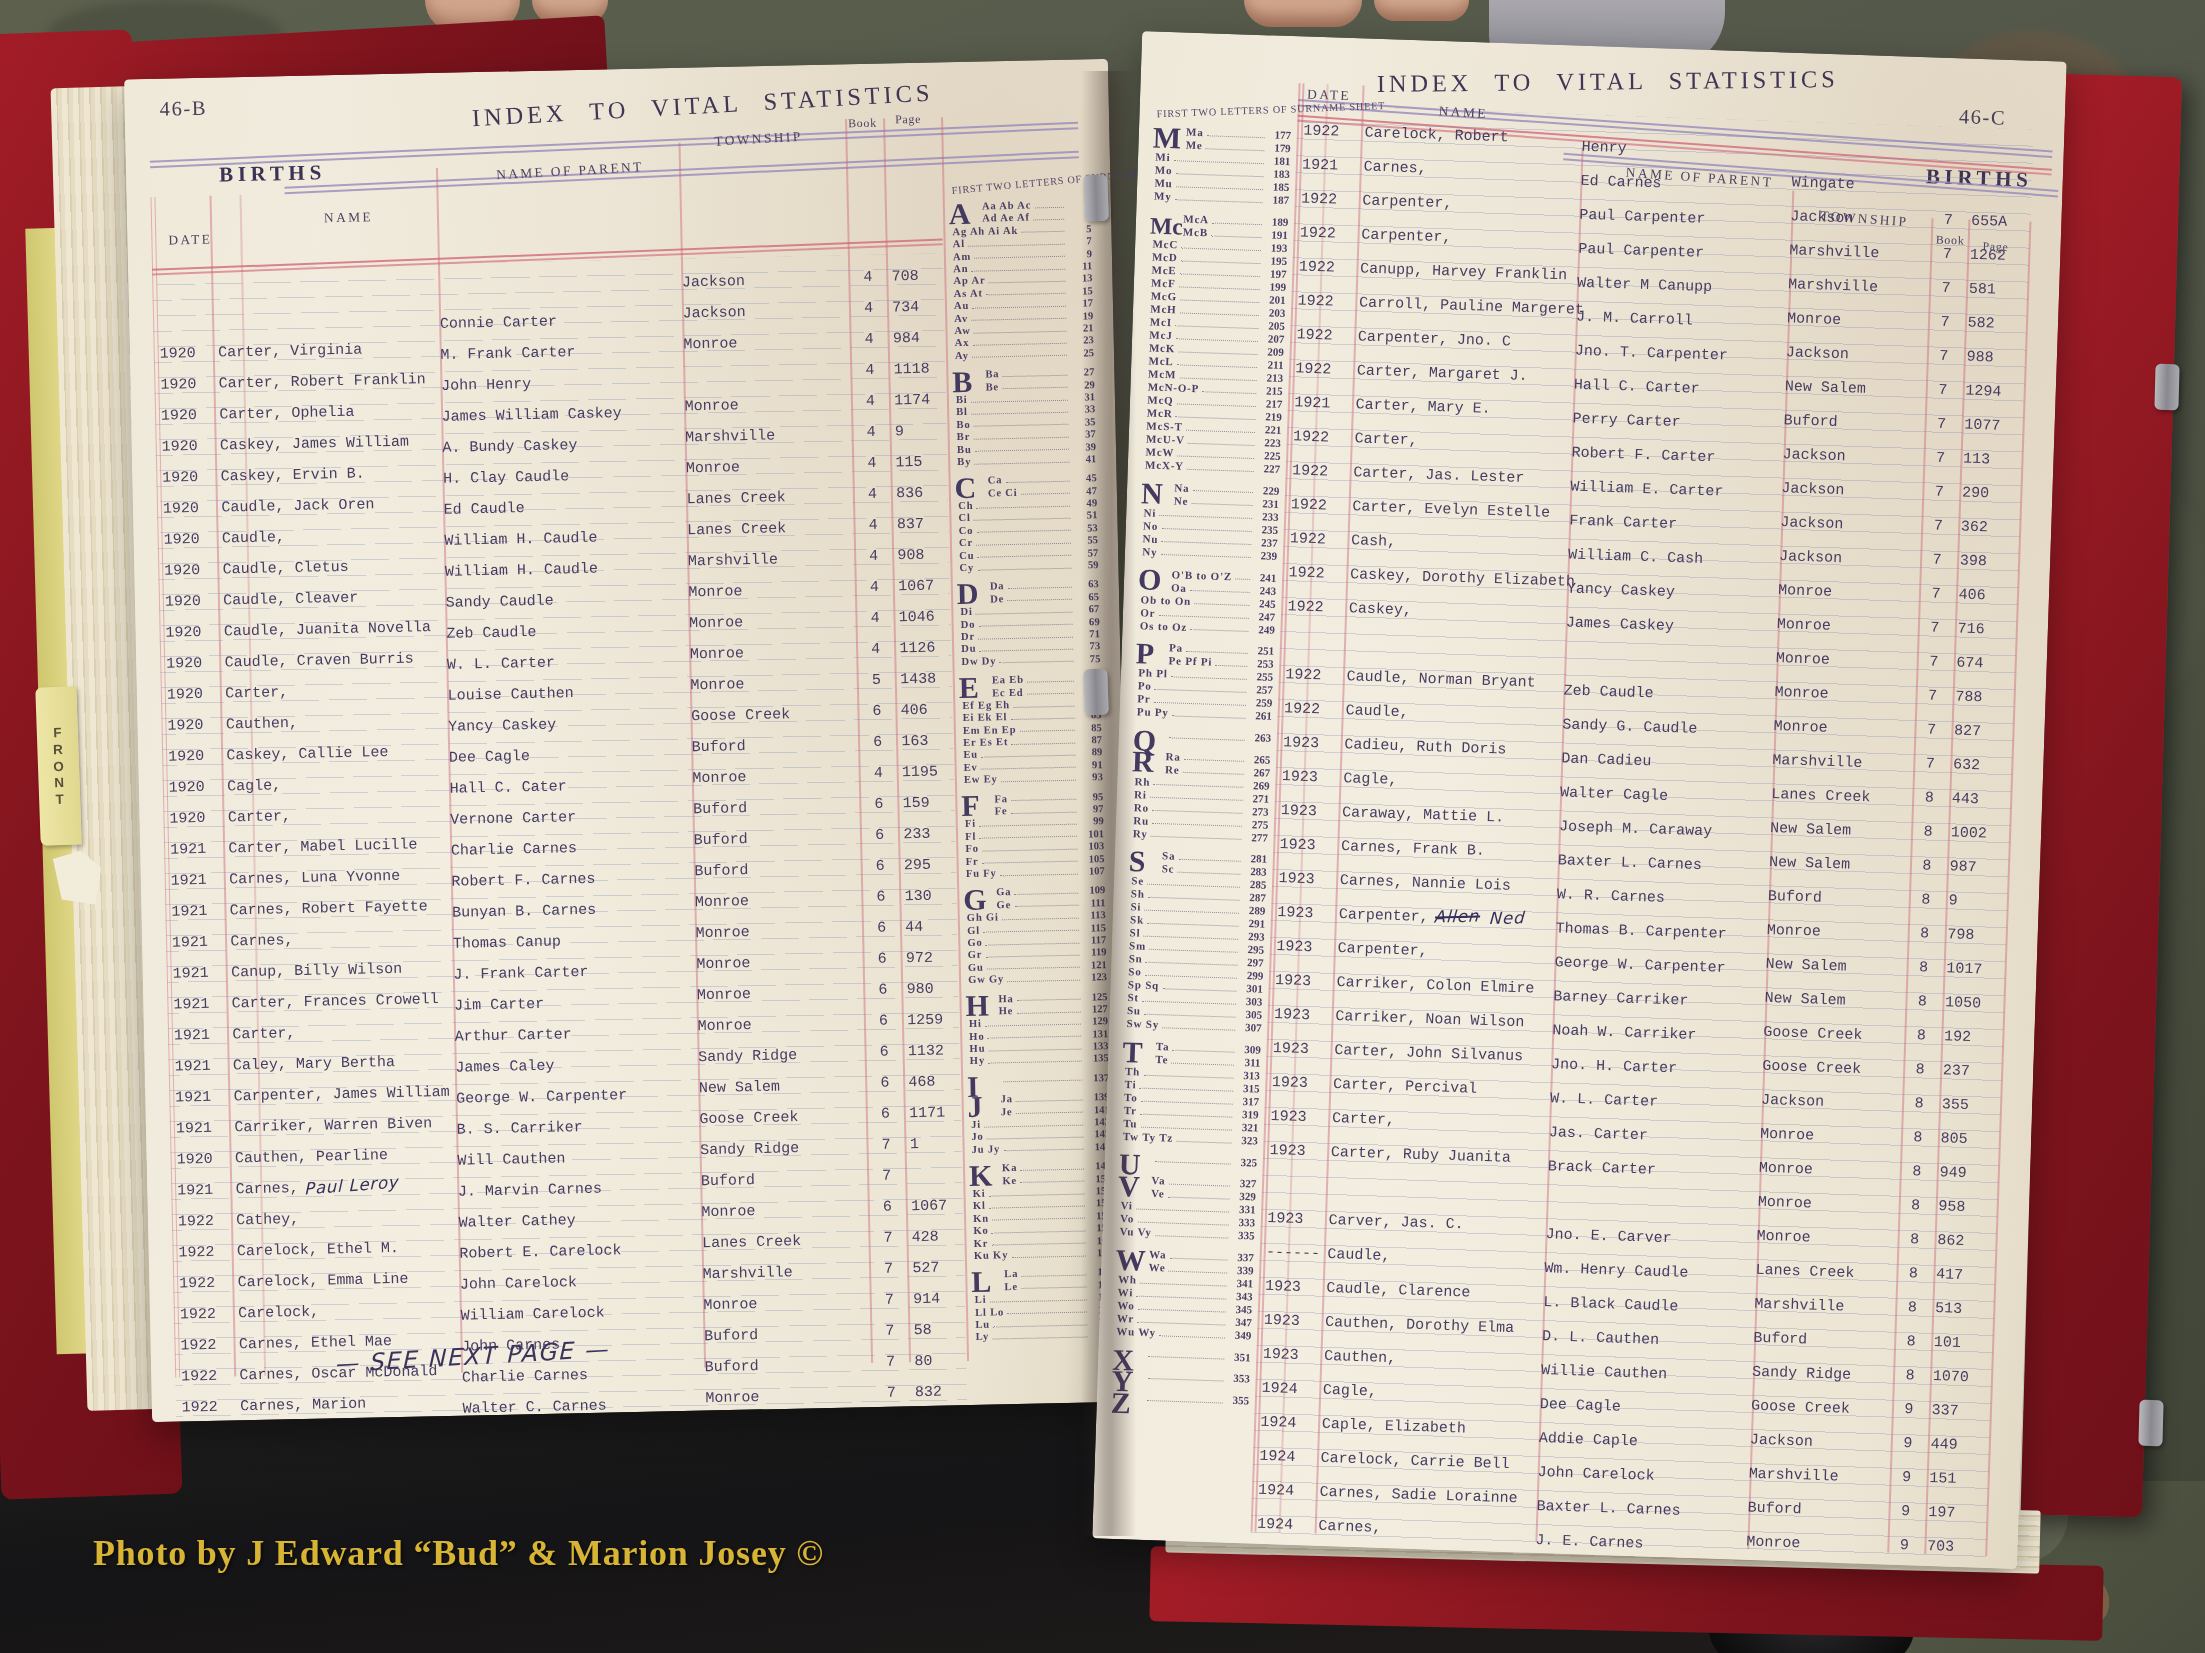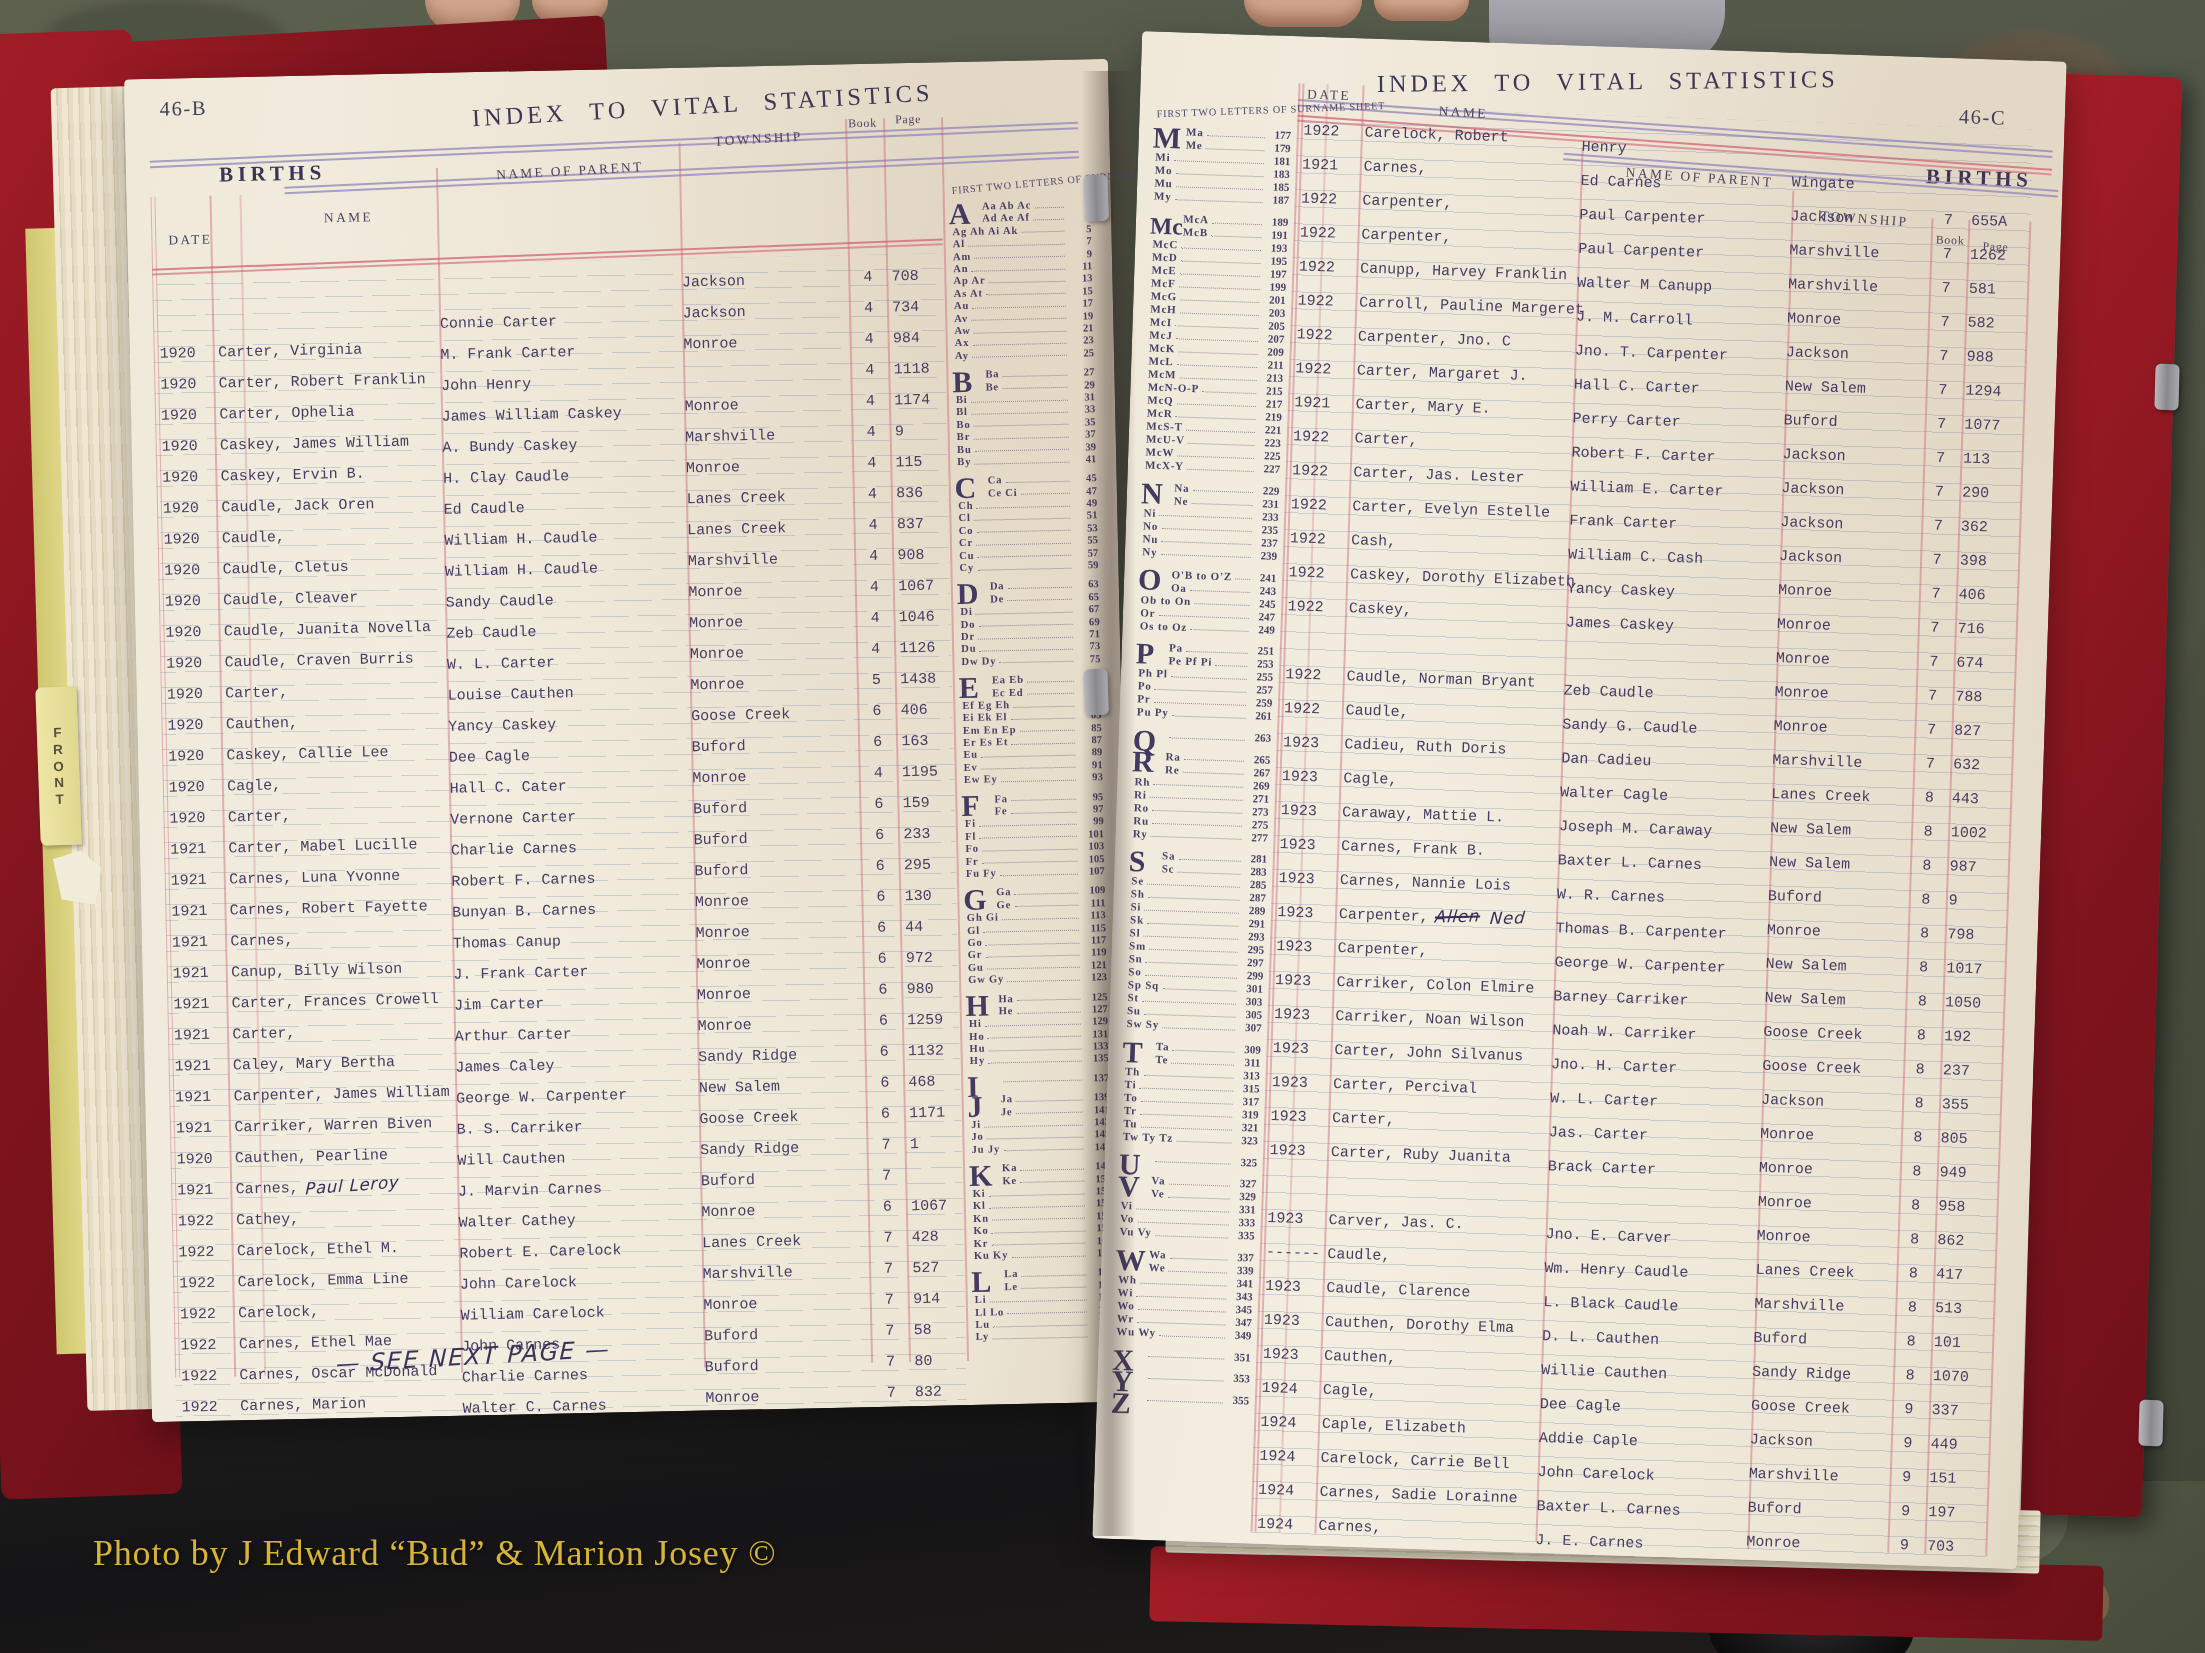--- a/index.html
+++ b/index.html
@@ -110,21 +110,21 @@
   .idx-v{width:23.6px;text-align:right;}
 
   
   #front-tab{position:absolute;left:38px;top:687px;width:41px;height:158px;transform:rotate(-2deg);
     background:linear-gradient(90deg,#eee6a6,#e0d78f);border-radius:6.3px 0 0 6.3px;
     box-shadow:1.6px 2.4px 4.7px rgba(0,0,0,.3);display:flex;flex-direction:column;align-items:center;
     justify-content:center;gap:1.6px;font-family:"Liberation Sans", sans-serif;font-weight:bold;
     font-size:13.4px;color:#57503a;}
   #torn{position:absolute;left:55px;top:851px;width:47px;height:55px;background:#f2ecdb;
     clip-path:polygon(0 10%,60% 0,100% 35%,80% 100%,10% 85%);transform:rotate(-6deg);}
-  #watermark{position:absolute;left:93px;top:1532px;font-size:36px;font-weight:normal;
+  #watermark{position:absolute;left:93px;top:1532px;font-size:36px;font-weight:bold;
     color:#d8b434;letter-spacing:0.8px;text-shadow:1.6px 1.6px 3.2px rgba(0,0,0,.55);}
 </style>
 </head>
 <body>
 
 <div id="stage">
 
   <div class="carpet-fleck" style="left:1930px;top:31.5px;width:205px;height:142px;background:#6e5743;"></div>
   <div class="carpet-fleck" style="left:2064px;top:473px;width:142px;height:236px;background:#515545;"></div>
   <div class="carpet-fleck" style="left:47px;top:0px;width:236px;height:71px;background:#45483a;"></div>

